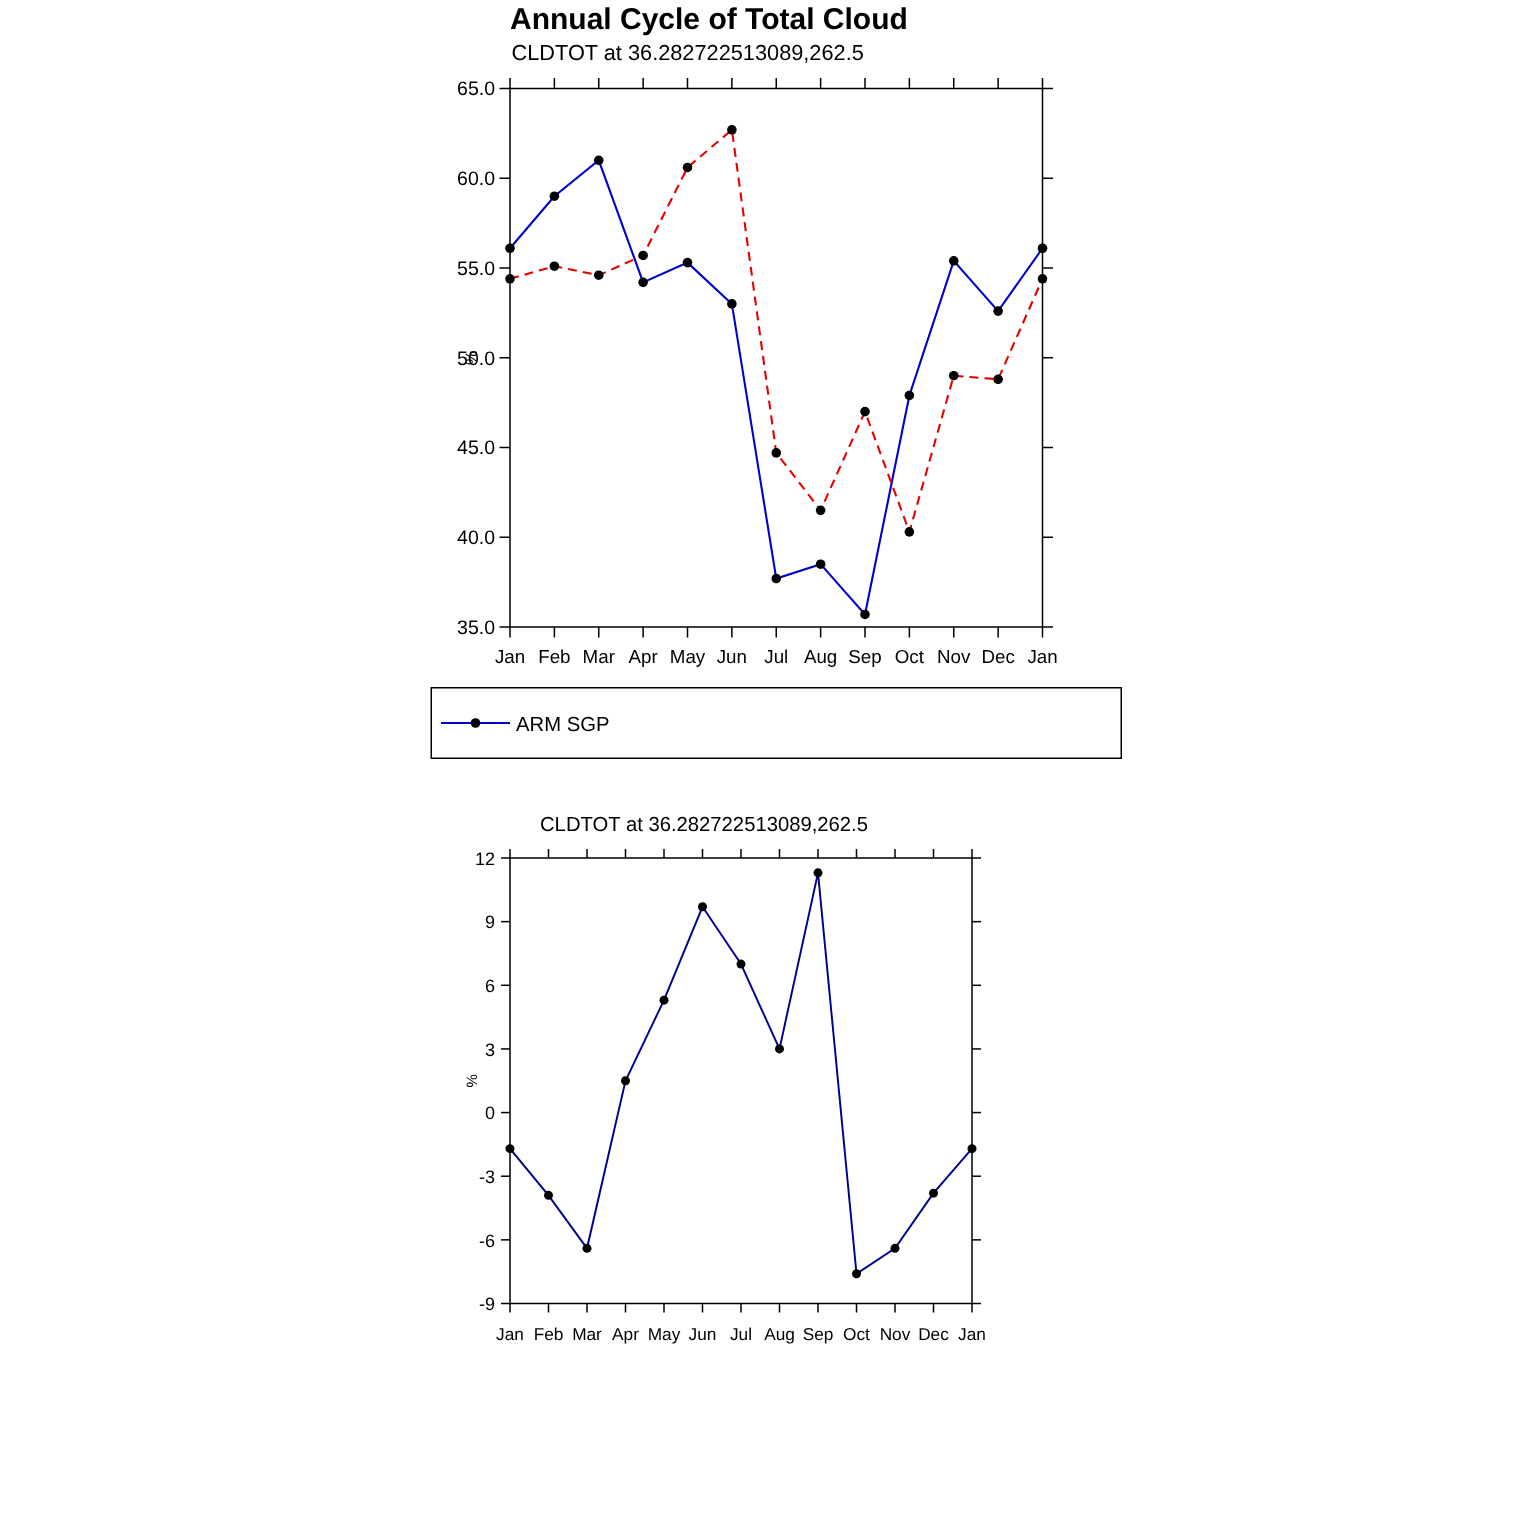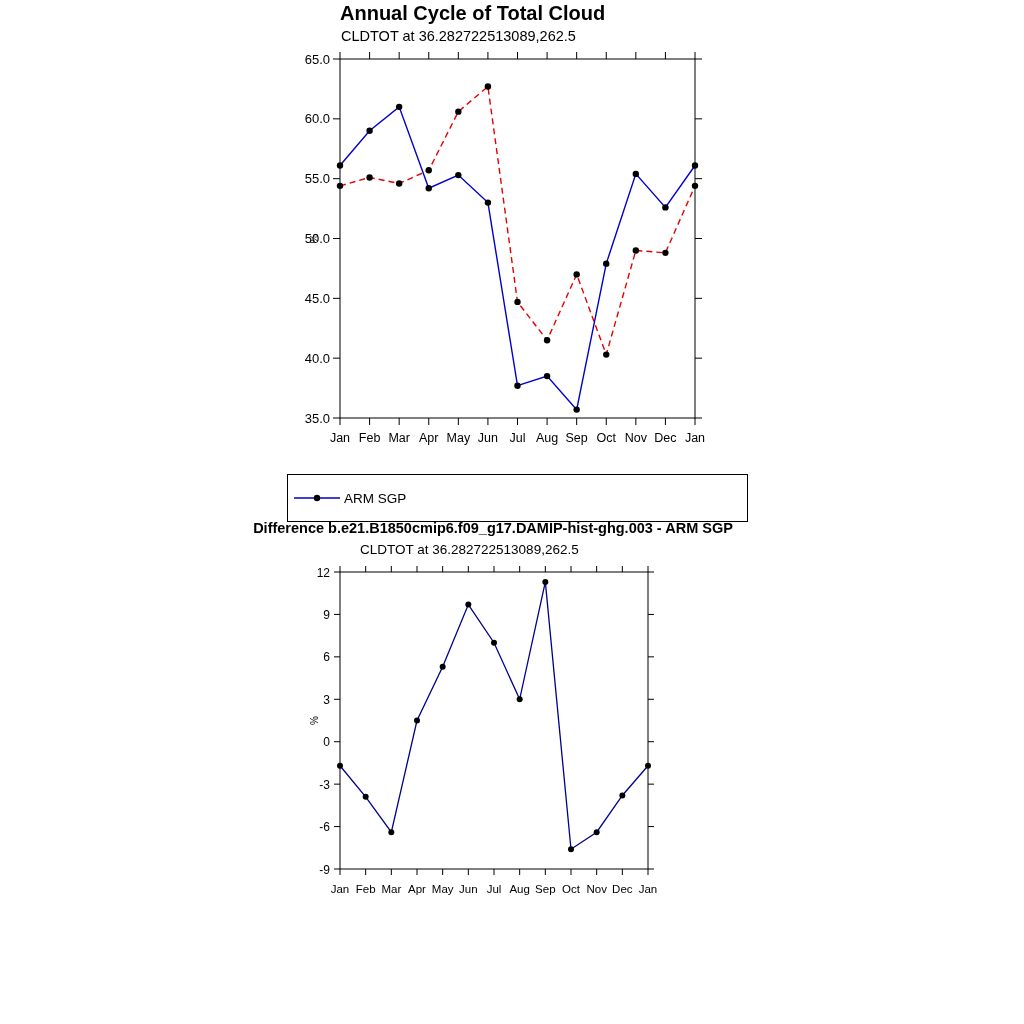--- a/index.html
+++ b/index.html
@@ -8,21 +8,21 @@
   .figure { position: relative; width: 1024px; height: 1024px; background: #fff; overflow: hidden; }
   #plot-svg { position: absolute; left: 0; top: 0; }
   svg text { font-family: "Liberation Sans", sans-serif; fill: #000; }
   .chart-title { position: absolute; font-weight: bold; white-space: nowrap; }
   .title-0 { left: 340px; top: 2px; width: 480px; text-align: left; font-size: 20px; }
   .subtitle-0 { position: absolute; left: 341px; top: 28px; font-size: 14.5px; white-space: nowrap; }
   .title-1 { left: 240px; top: 520px; width: 506px; text-align: center; font-size: 14.5px; }
   .subtitle-1 { position: absolute; left: 360px; top: 542px; font-size: 13.5px; white-space: nowrap; }
   .legend { position: absolute; left: 287px; top: 458px; width: 461px; height: 48px;
             border: 1px solid #000; background: #fff; display: flex; flex-direction: column;
-            justify-content: center; padding-left: 4px; margin-top: 16px; }
+            justify-content: center; padding-left: 4px; }
   .legend-row { display: flex; align-items: center; height: 23px; }
   .legend-sample { flex: 0 0 auto; }
   .legend-label { font-size: 13.5px; margin-left: 2px; white-space: nowrap; }
 </style>
 </head>
 <body>
 
 <div class="figure">
 
   <svg id="plot-svg" width="1024" height="1024">
@@ -207,16 +207,15 @@
   <div class="legend">
     <div class="legend-row">
       <svg class="legend-sample" id="legend-sample-0" width="50" height="18">
           <line x1="2" y1="9" x2="48" y2="9" stroke="#0000cd" stroke-width="1.4"></line>
           <circle cx="25" cy="9" r="3.2" fill="#000000"></circle>
         </svg>
       <span class="legend-label">ARM SGP</span>
     </div>
   </div>
 
-  <div class="chart-title title-1">Difference b.e21.B1850cmip6.f09_g17.DAMIP-hist-ghg.003 - ARM SGP</div>
   <div class="subtitle-1">CLDTOT at 36.282722513089,262.5</div>
 
 </div>
 
 </body></html>

